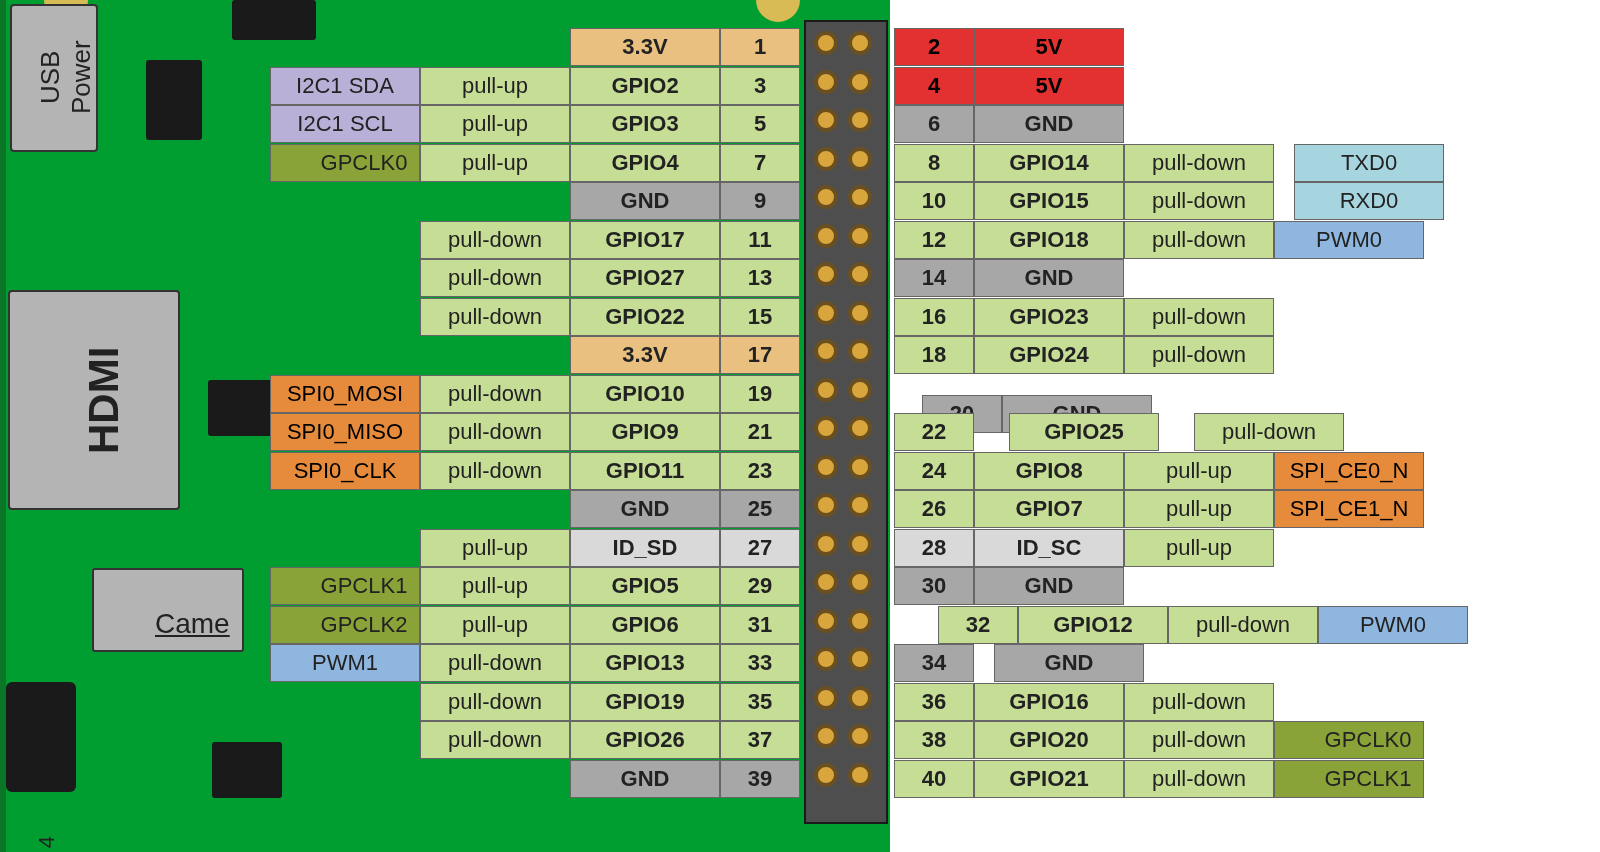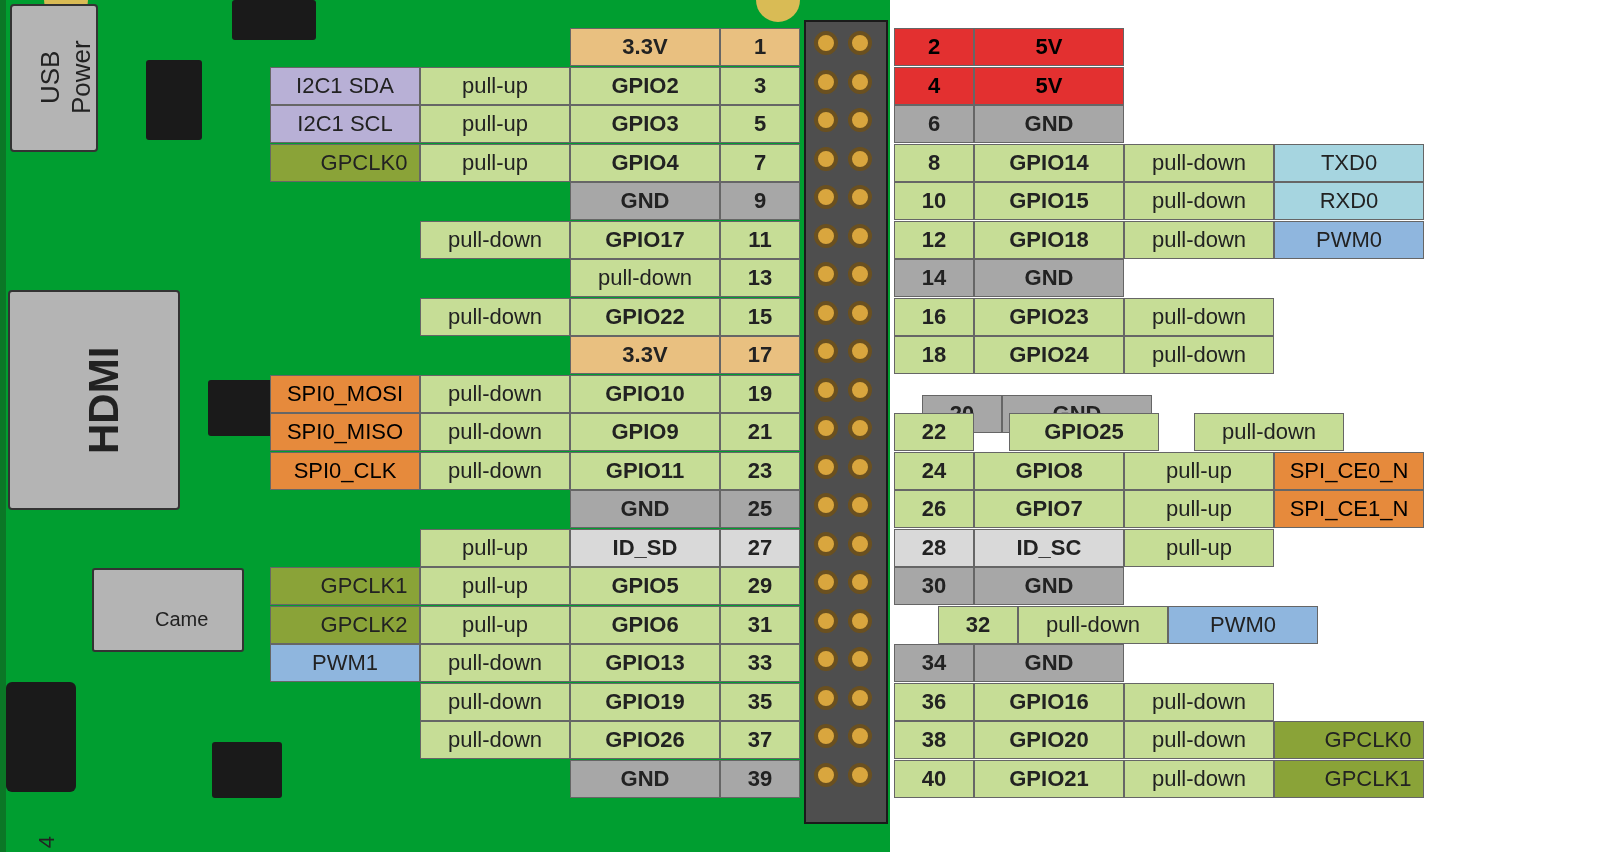--- a/index.html
+++ b/index.html
@@ -26,27 +26,27 @@
   .cell.name {width:150px;font-weight:700;}
   .cell.num  {width:80px;font-weight:700;}
   
   .c-v33   {background:#e9c080;}
   .c-v5    {background:#e33030;color:#000;}
   .c-gnd   {background:#a7a7a7;}
   .c-gpio  {background:#c6dd96;}
   .c-id    {background:#d9d9d9;}
   .c-i2c   {background:#b8b0d6;}
   .c-spi   {background:#e68a3c;color:#000;}
-  .c-uart  {background:#a6d5e0;}
+  .c-uart  {background:#a6d5e0;margin-left:20px;}
   .c-pwm   {background:#8fb6de;}
   .c-clk   {background:#8aa338;padding-left:44px;}
   .c-pull  {background:#c6dd96;}
   
   .camera{position:absolute;background:#b4b4b4;border:2px solid #333;border-radius:3px;}
-  .cam-label{position:absolute;font-size:20px;}
+  .cam-label{position:absolute;font-size:28px;text-decoration:underline;}
   .pagenum{position:absolute;left:34px;bottom:4px;font-size:22px;writing-mode:vertical-rl;transform:rotate(180deg);}
 </style>
 </head>
 <body>
 
 <div id="stage">
 
   <div class="board"></div>
   <div class="board-edge"></div>
   <div class="mount-hole" style="left:44px;top:-22px"></div>
@@ -138,20 +138,21 @@
         <div class="cell name c-gnd">GND</div>
         <div class="cell num c-gnd">9</div>
       </div>
       <div class="row left" style="top: 220.5px;">
         <div class="cell pull c-pull">pull-down</div>
         <div class="cell name c-gpio">GPIO17</div>
         <div class="cell num c-gpio">11</div>
       </div>
       <div class="row left" style="top: 259px;">
         <div class="cell pull c-pull">pull-down</div>
+        <div class="cell name c-gpio">GPIO27</div>
         <div class="cell num c-gpio">13</div>
       </div>
       <div class="row left" style="top: 297.5px;">
         <div class="cell pull c-pull">pull-down</div>
         <div class="cell name c-gpio">GPIO22</div>
         <div class="cell num c-gpio">15</div>
       </div>
       <div class="row left" style="top: 336px;">
         <div class="cell name c-v33">3.3V</div>
         <div class="cell num c-v33">17</div>
@@ -286,24 +287,25 @@
         <div class="cell num c-id">28</div>
         <div class="cell name c-id">ID_SC</div>
         <div class="cell pull c-pull">pull-up</div>
       </div>
       <div class="row right" style="top: 567px;">
         <div class="cell num c-gnd">30</div>
         <div class="cell name c-gnd">GND</div>
       </div>
       <div class="row right" style="top: 605.5px; margin-left: 44px;">
         <div class="cell num c-gpio">32</div>
+        <div class="cell name c-gpio">GPIO12</div>
         <div class="cell pull c-pull">pull-down</div>
         <div class="cell alt c-pwm">PWM0</div>
       </div>
-      <div class="row right" style="top: 644px;">
+      <div class="row right" style="top: 644px; gap: 20px;">
         <div class="cell num c-gnd">34</div>
         <div class="cell name c-gnd">GND</div>
       </div>
       <div class="row right" style="top: 682.5px;">
         <div class="cell num c-gpio">36</div>
         <div class="cell name c-gpio">GPIO16</div>
         <div class="cell pull c-pull">pull-down</div>
       </div>
       <div class="row right" style="top: 721px;">
         <div class="cell num c-gpio">38</div>

